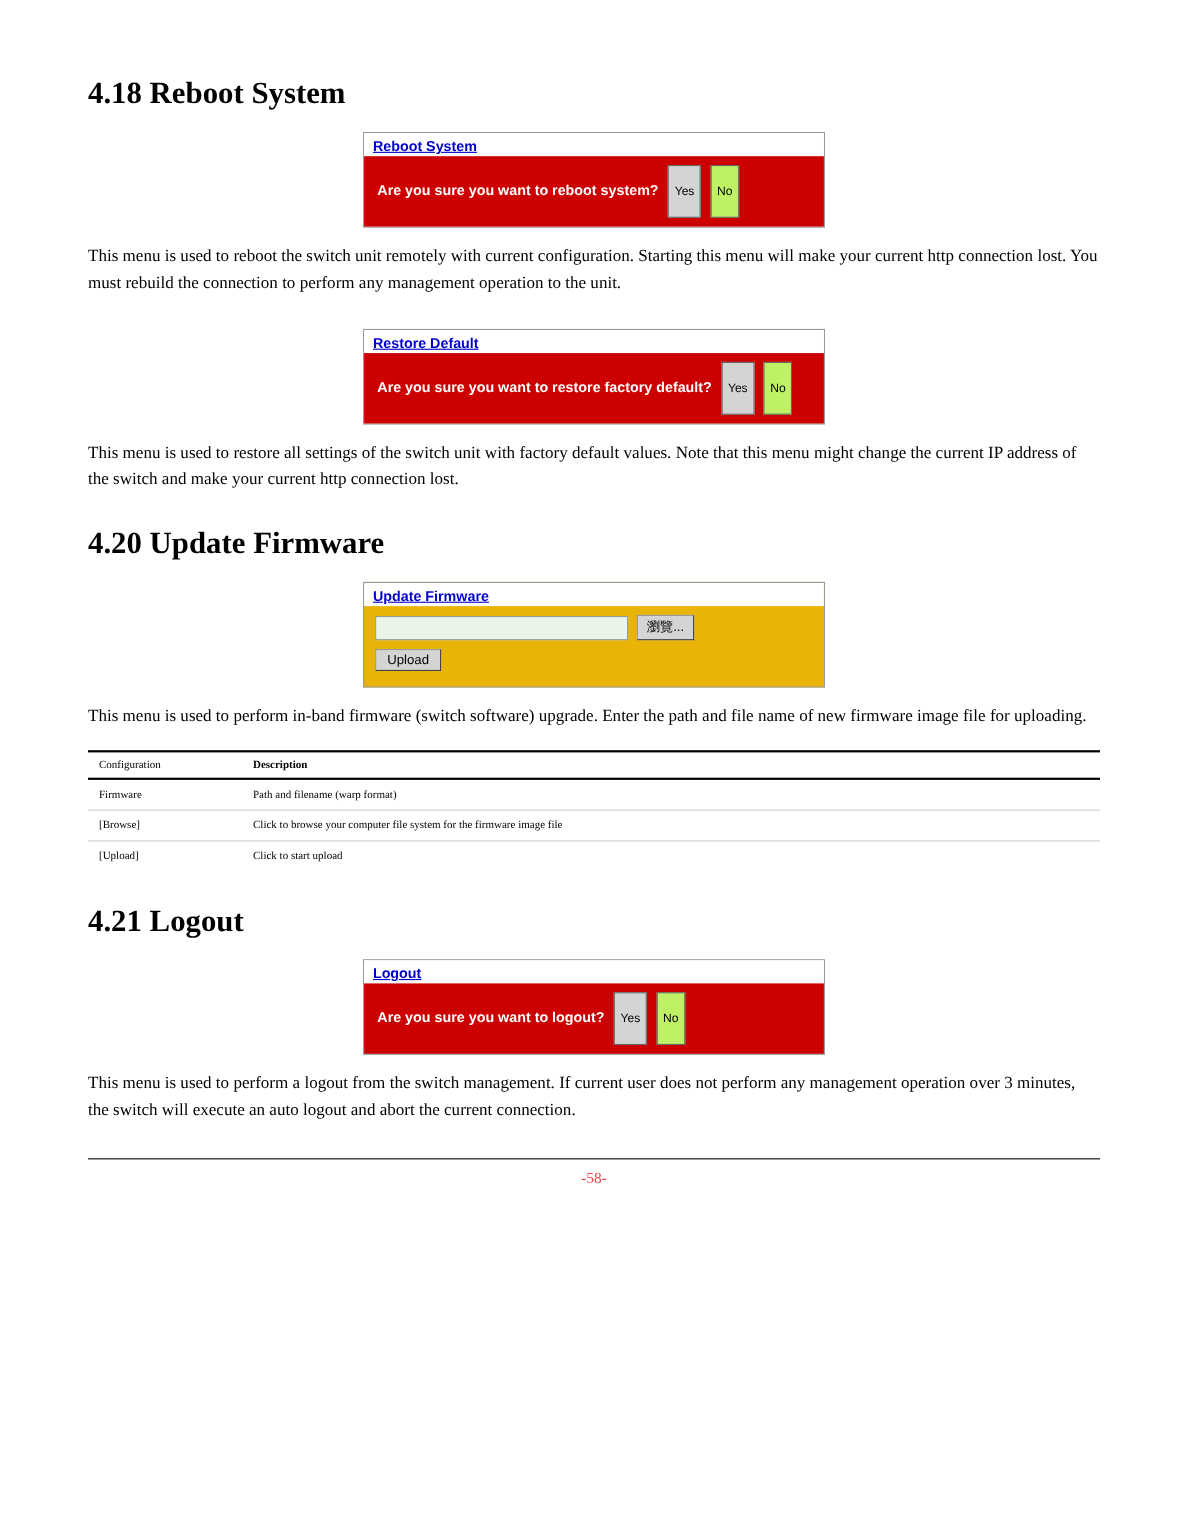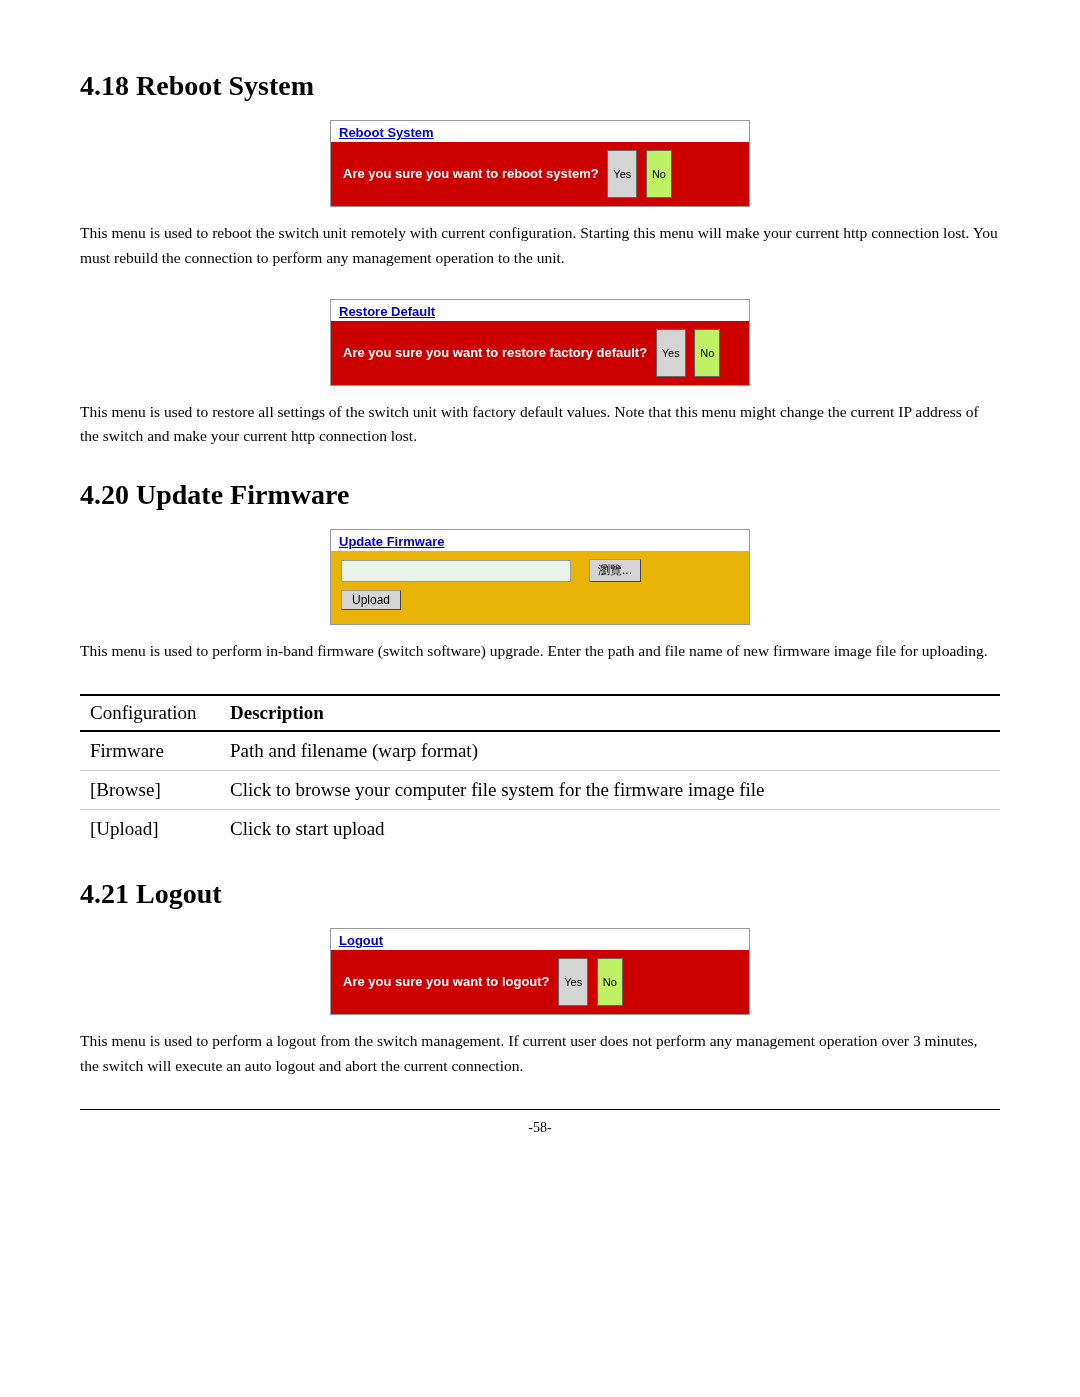--- a/index.html
+++ b/index.html
@@ -109,21 +109,21 @@
 
     .firmware-input {
       width: 230px;
       height: 22px;
       border: 1px solid #999;
       background: #e8f5e8;
       font-size: 12px;
     }
 
     .browse-btn {
-      margin-left: 18px;
+      margin-left: 8px;
       padding: 2px 8px;
       font-size: 12px;
       font-family: Arial, sans-serif;
       background: #d4d4d4;
       border: 1px outset #999;
       cursor: pointer;
     }
 
     .upload-row {
       padding: 4px 10px 4px 10px;
@@ -135,22 +135,22 @@
       font-family: Arial, sans-serif;
       background: #d4d4d4;
       border: 1px outset #999;
       cursor: pointer;
     }
 
     
     .config-table {
       width: 100%;
       border-collapse: collapse;
-      margin-top: 30px;
-      font-size: 19px;
+      margin-top: 18px;
+      font-size: 10px;
     }
 
     .config-table th {
       font-weight: bold;
       text-align: left;
       padding: 6px 10px;
       border-top: 2px solid #000;
       border-bottom: 2px solid #000;
       background: #fff;
     }
@@ -167,21 +167,21 @@
 
     .config-table .col-config {
       width: 140px;
       font-weight: normal;
     }
 
     
     .page-footer {
       text-align: center;
       font-size: 14px;
-      color: #000000;
+      color: #ef4444;
       margin-top: 30px;
       padding-top: 10px;
       border-top: 1px solid #000;
     }
 
     .screenshot-container {
       text-align: center;
       margin: 10px 0 10px 0;
     }
 

